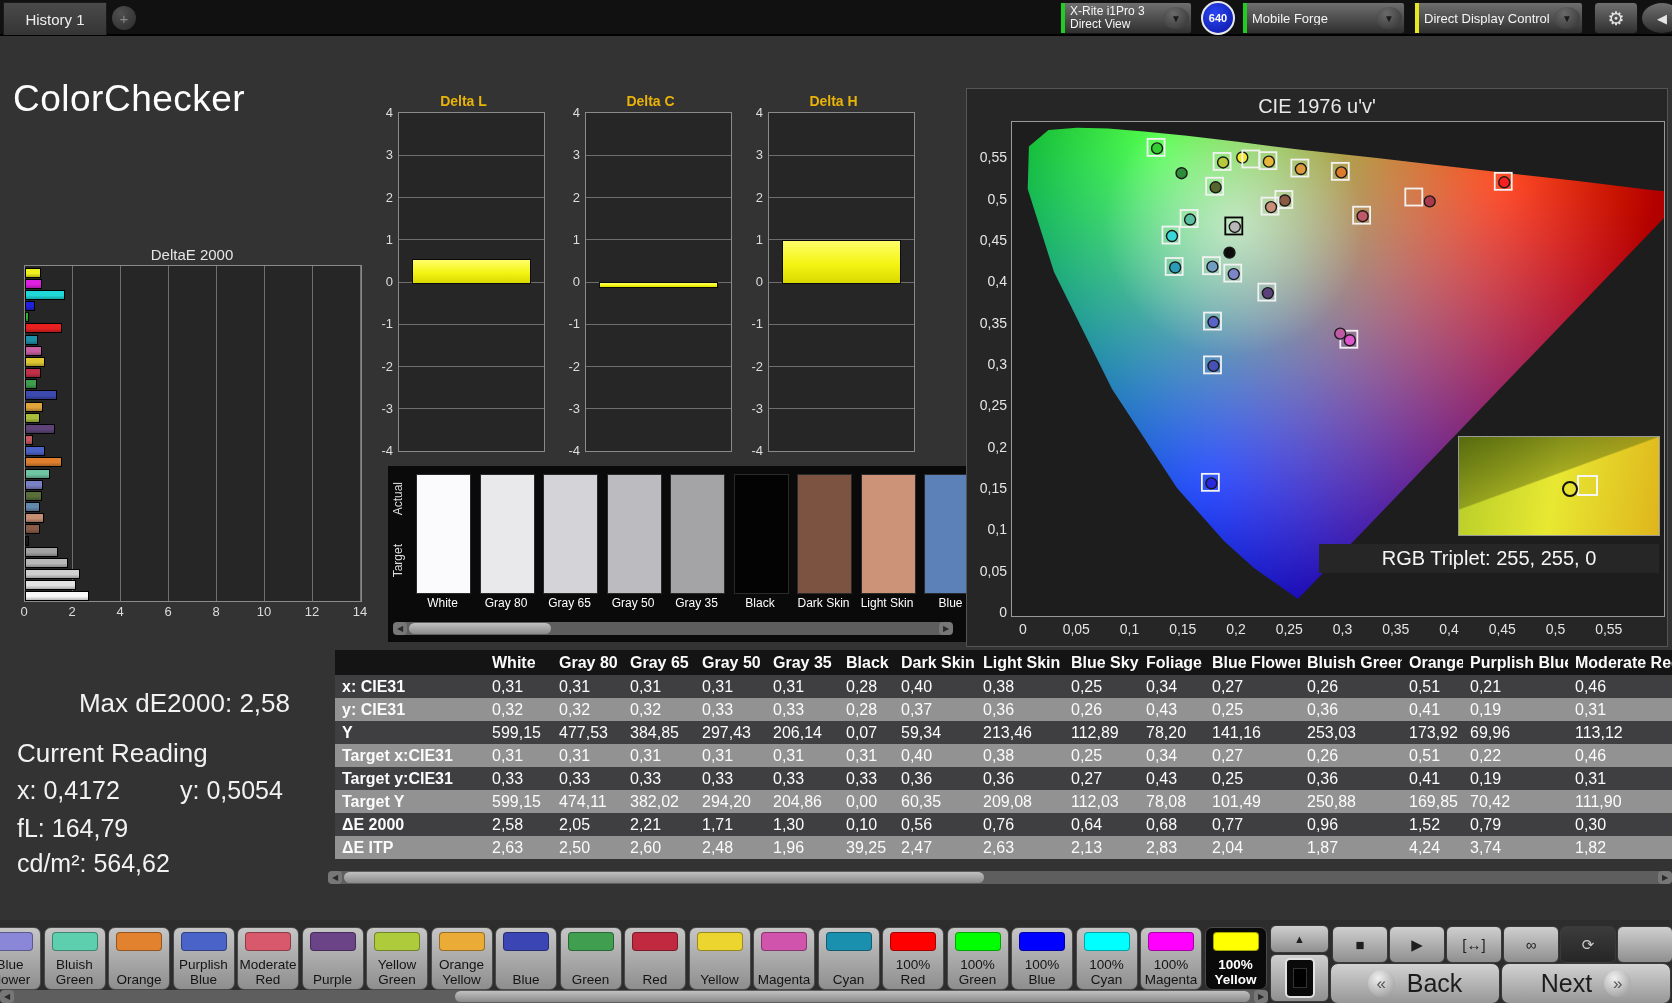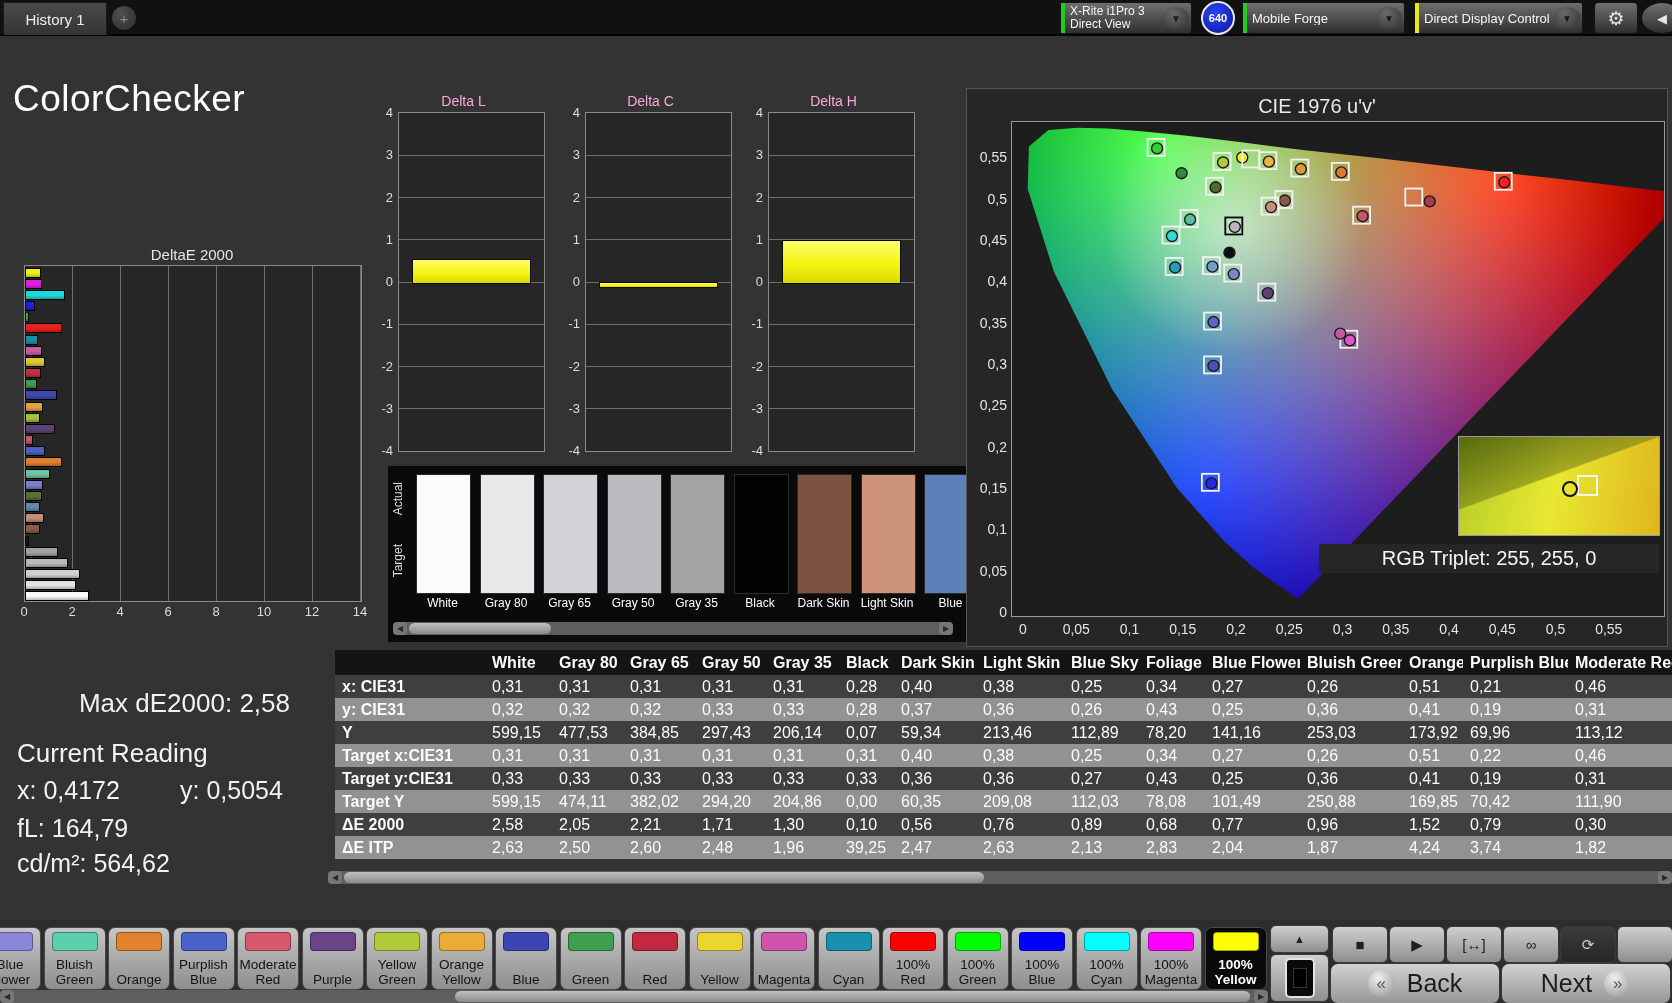--- a/index.html
+++ b/index.html
@@ -26,21 +26,21 @@
   .page-title{position:absolute;left:13px;top:78px;font-size:37px;color:#fdfdfd;letter-spacing:.5px;}
   .stat{position:absolute;color:#f2f2f2;}
   
   .de-title{position:absolute;left:24px;top:246px;width:336px;text-align:center;font-size:15px;color:#e5e5e5;}
   .de-plot{position:absolute;left:24px;top:265px;width:336px;height:335px;background:#262626;border:1px solid #8a8a8a;}
   .vgrid{position:absolute;top:0;width:1px;height:100%;background:#6e6e6e;}
   .de-bar{position:absolute;left:0;height:8px;border:1px solid #000;}
   .de-xaxis{position:absolute;left:24px;top:604px;width:360px;height:16px;}
   .de-xaxis span{position:absolute;transform:translateX(-50%);font-size:13px;color:#ddd;}
   
-  .mini-title{position:absolute;width:145px;text-align:center;font-size:14px;color:#f9a8d4;top:93px;}
+  .mini-title{position:absolute;width:145px;text-align:center;font-size:14px;color:#eab308;top:93px;font-weight:bold;}
   .mini-plot{position:absolute;top:112px;width:145px;height:338px;background:#262626;border:1px solid #8a8a8a;}
   .hgrid{position:absolute;left:0;width:100%;height:1px;background:#6e6e6e;}
   .mini-bar{position:absolute;left:13px;right:13px;border:1px solid #0a0a0a;
        background:linear-gradient(180deg,#ffff6a 0%,#f4f414 55%,#d9d900 100%);}
   .mini-ytick{position:absolute;width:20px;text-align:right;font-size:13px;color:#ddd;}
   
   .swatch-panel{position:absolute;left:388px;top:466px;width:581px;height:176px;background:#0a0a0a;overflow:hidden;}
   .rot-label{position:absolute;left:3px;font-size:12px;color:#ddd;writing-mode:vertical-rl;transform:rotate(180deg);}
   .swatch{position:absolute;top:8px;width:53px;height:118px;border:1px solid #2a2a2a;}
   .swatch-label{position:absolute;top:130px;width:53px;text-align:center;font-size:12px;color:#fff;}
@@ -581,21 +581,21 @@
       <div class="tbl-row row-dark">
         <div class="tbl-cell tbl-label" style="flex-basis: 150px;">ΔE 2000</div>
         <div class="tbl-cell" style="flex-basis: 67px;">2,58</div>
         <div class="tbl-cell" style="flex-basis: 71px;">2,05</div>
         <div class="tbl-cell" style="flex-basis: 72px;">2,21</div>
         <div class="tbl-cell" style="flex-basis: 71px;">1,71</div>
         <div class="tbl-cell" style="flex-basis: 73px;">1,30</div>
         <div class="tbl-cell" style="flex-basis: 55px;">0,10</div>
         <div class="tbl-cell" style="flex-basis: 82px;">0,56</div>
         <div class="tbl-cell" style="flex-basis: 88px;">0,76</div>
-        <div class="tbl-cell" style="flex-basis: 75px;">0,89</div>
+        <div class="tbl-cell" style="flex-basis: 75px;">0,64</div>
         <div class="tbl-cell" style="flex-basis: 66px;">0,68</div>
         <div class="tbl-cell" style="flex-basis: 95px;">0,77</div>
         <div class="tbl-cell" style="flex-basis: 102px;">0,96</div>
         <div class="tbl-cell" style="flex-basis: 61px;">1,52</div>
         <div class="tbl-cell" style="flex-basis: 105px;">0,79</div>
         <div class="tbl-cell" style="flex-basis: 112px;">0,30</div>
       </div>
       <div class="tbl-row row-light">
         <div class="tbl-cell tbl-label" style="flex-basis: 150px;">ΔE ITP</div>
         <div class="tbl-cell" style="flex-basis: 67px;">2,63</div>

